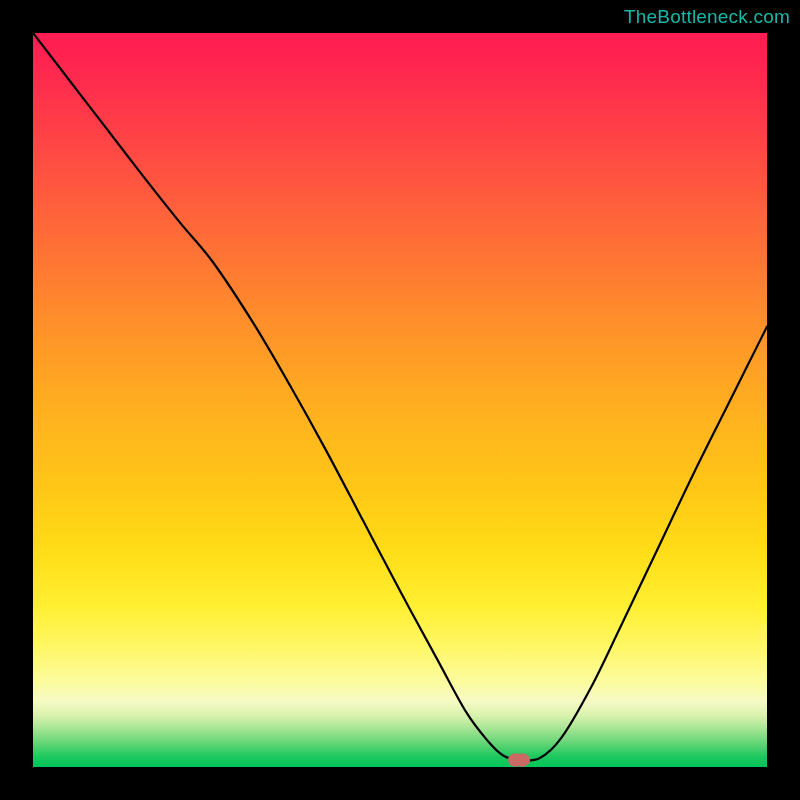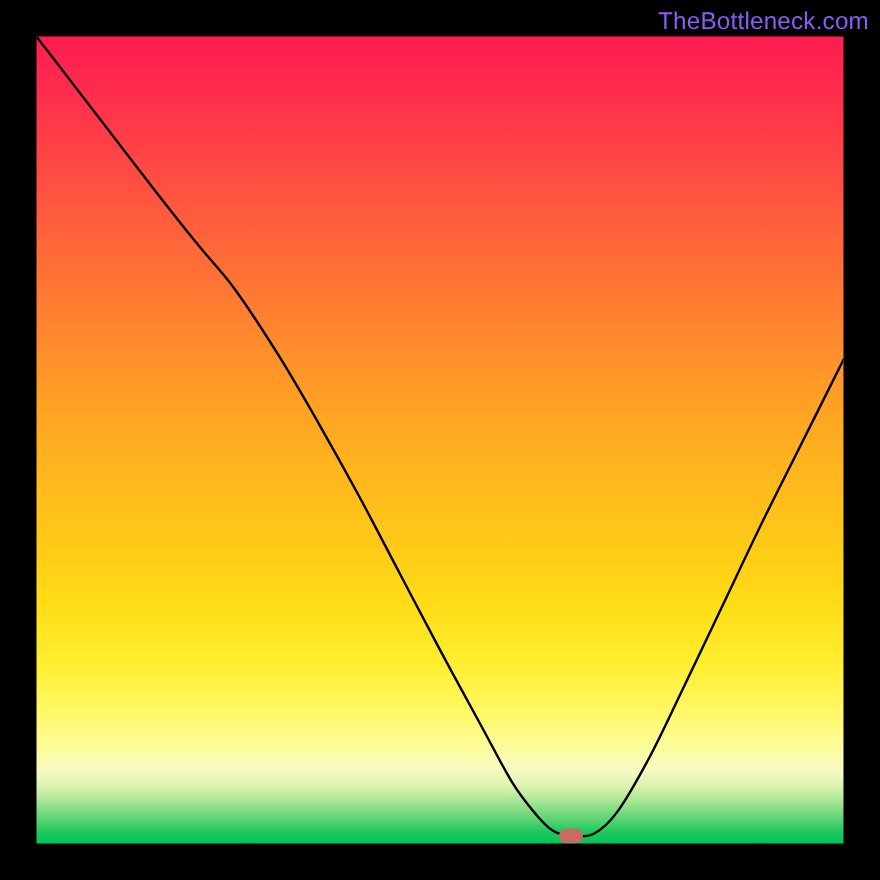--- a/index.html
+++ b/index.html
@@ -67,22 +67,22 @@
     width: 22px;
     height: 13px;
     border-radius: 7px;
     background: #c96a65;
     transform: translate(-50%, -50%);
   }
   .watermark {
     position: absolute;
     top: 6px;
     right: 10px;
-    color: #8b5cf6;
-    font-size: 22px;
+    color: #14b8a6;
+    font-size: 19px;
     font-weight: 500;
     letter-spacing: 0.2px;
     user-select: none;
   }
 </style>
 </head>
 <body>
 
 <div class="frame">
   <div class="plot" id="plot">

